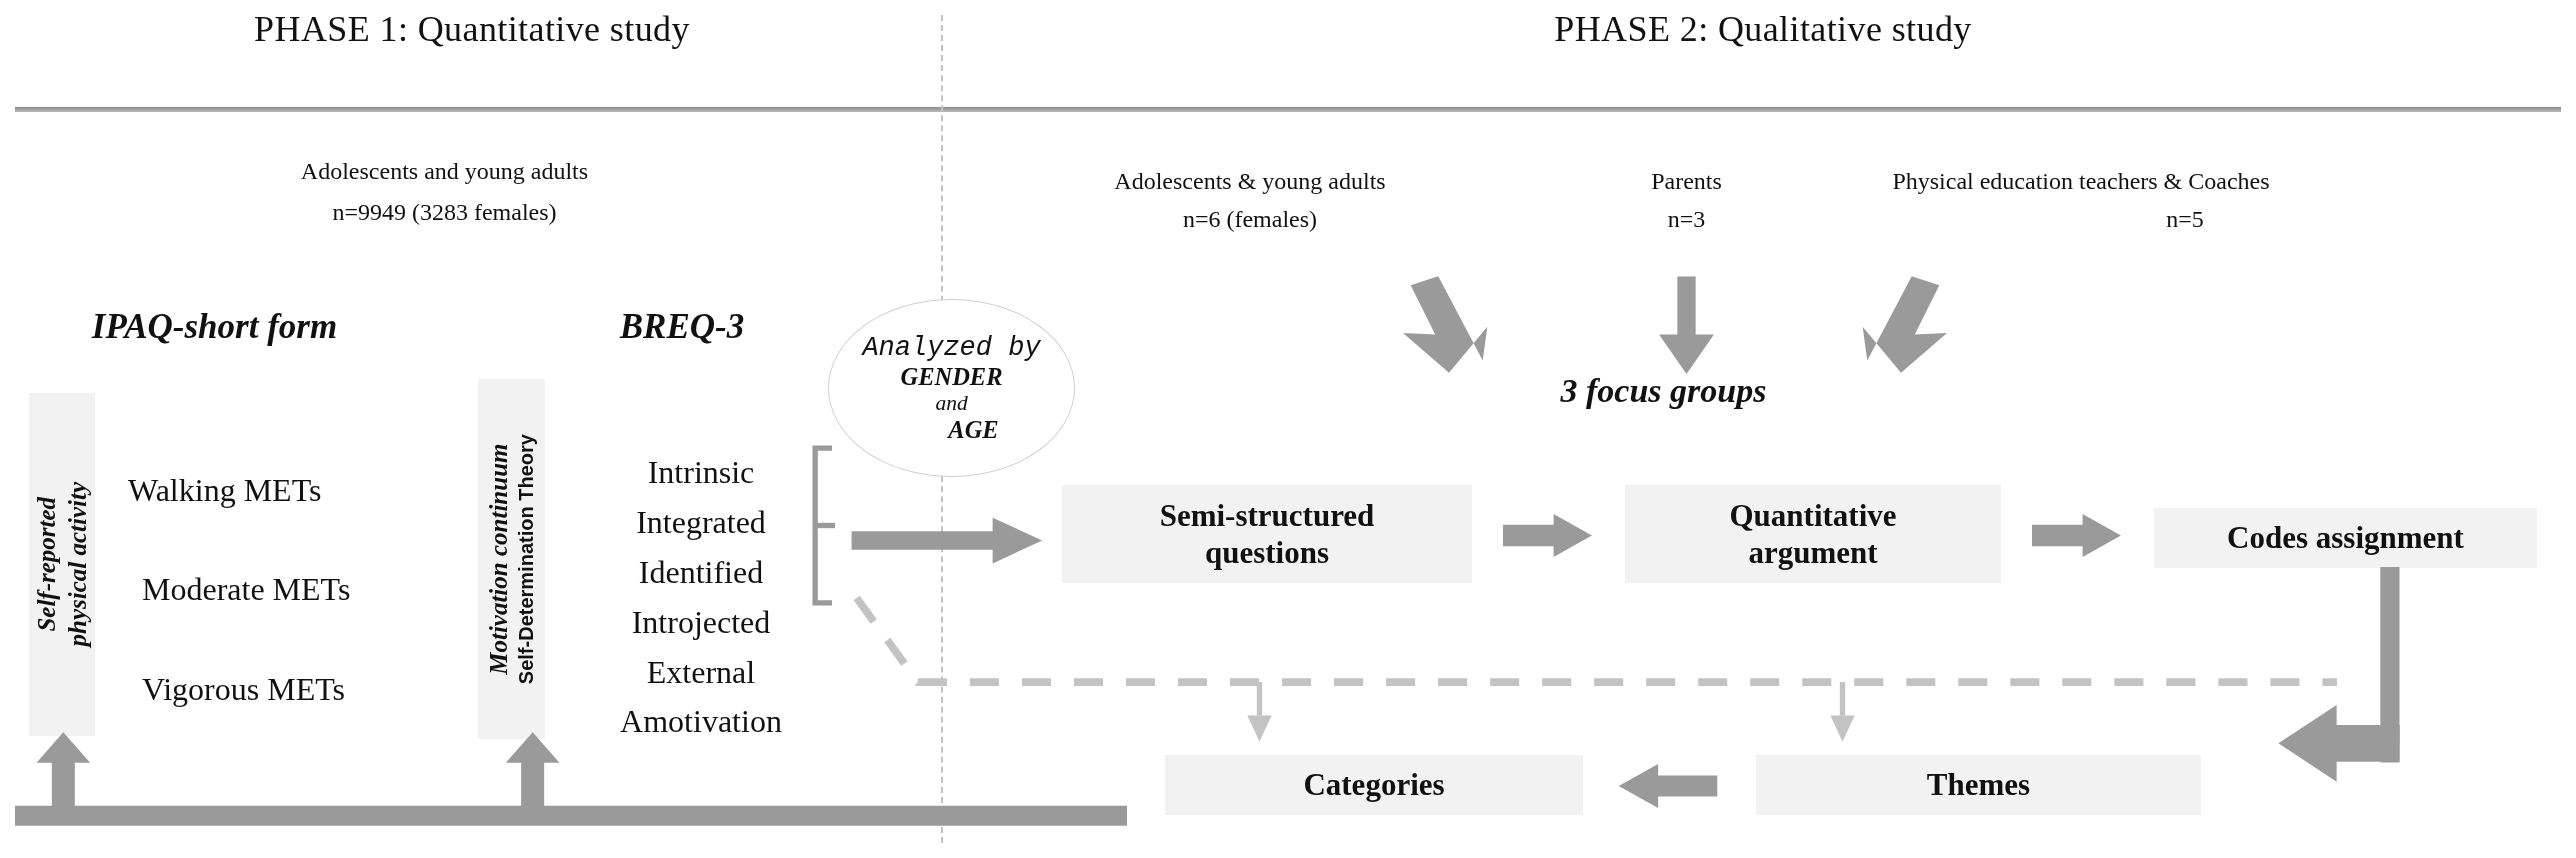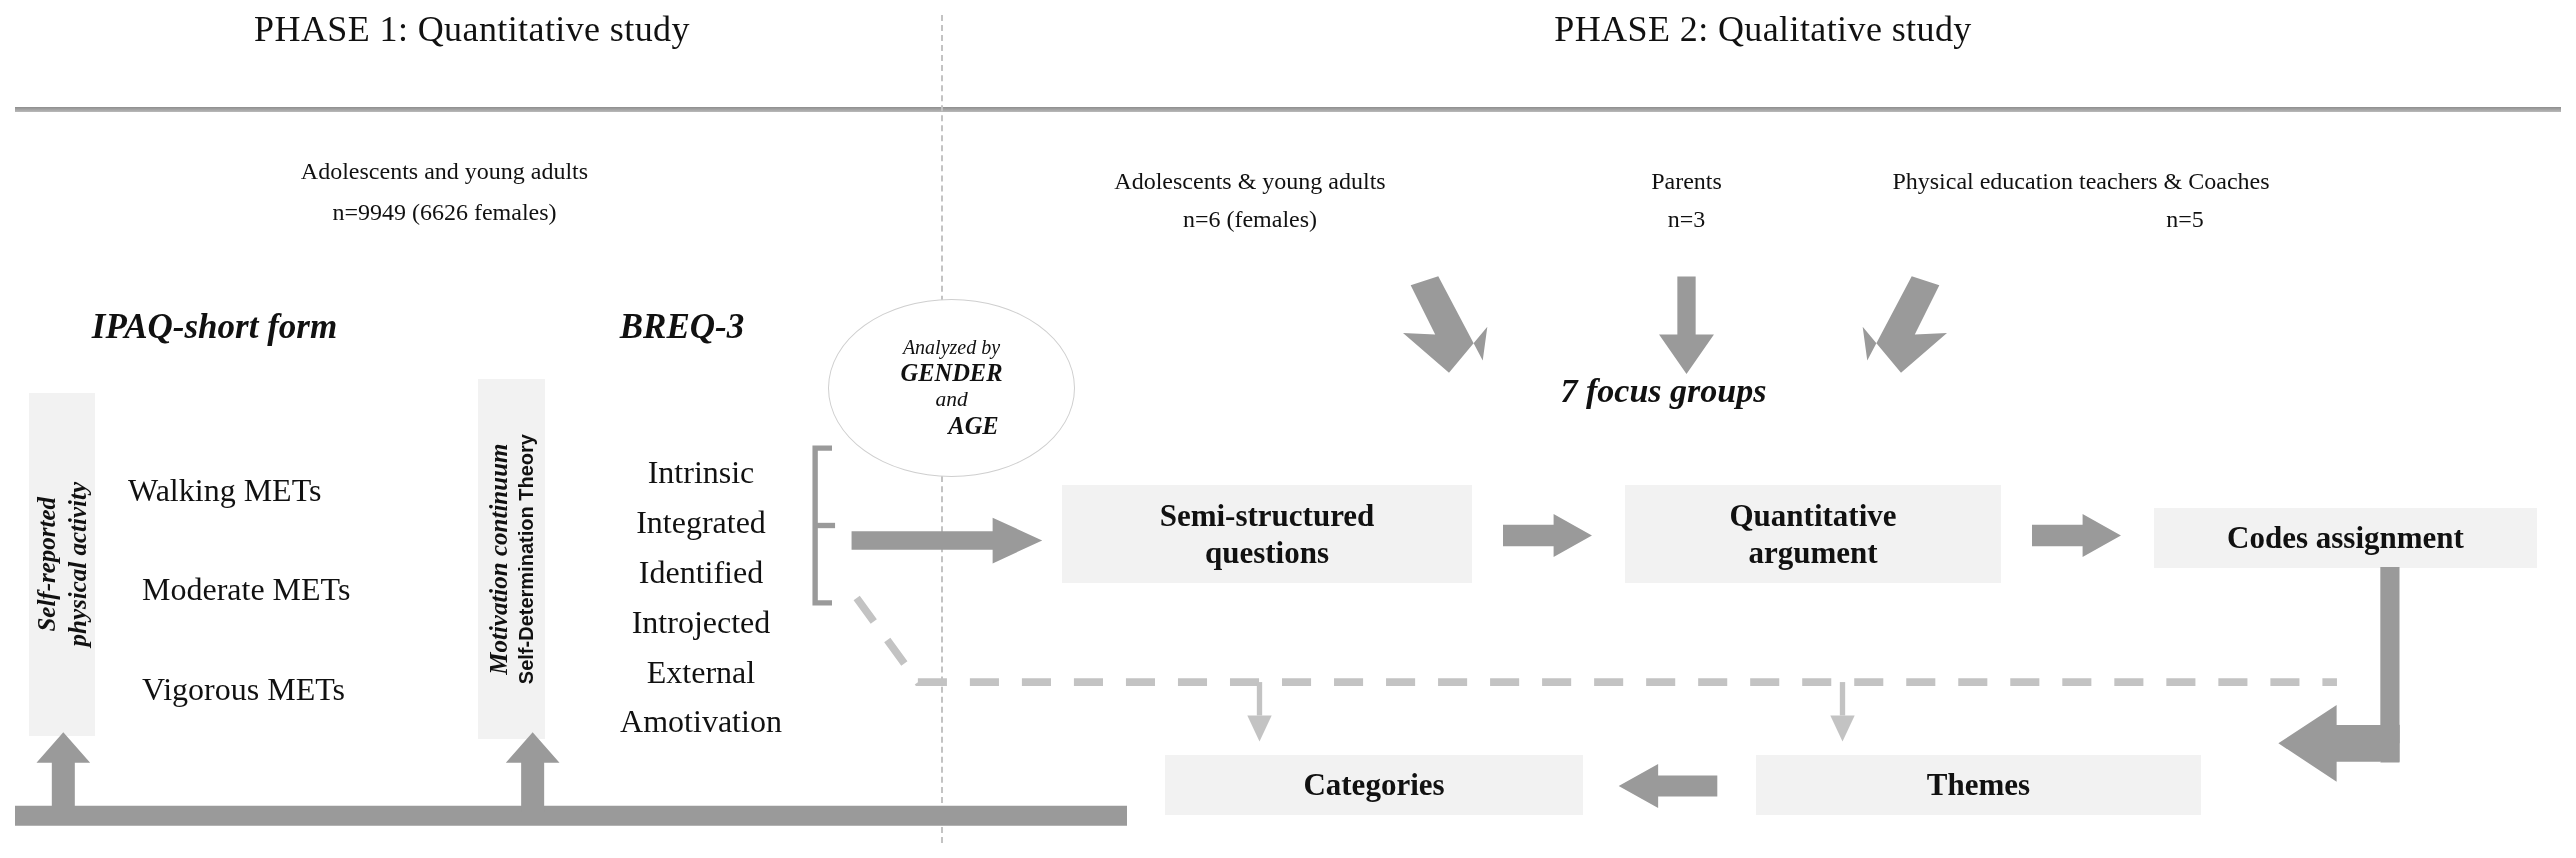--- a/index.html
+++ b/index.html
@@ -27,41 +27,41 @@
   .vtxt{transform:rotate(-90deg);white-space:nowrap;display:flex;
         flex-direction:column;align-items:center;justify-content:center;}
   .vtop{font-style:italic;font-weight:bold;font-size:25px;line-height:1.25;}
   .vsub{font-family:"Liberation Sans","DejaVu Sans",sans-serif;
         font-weight:bold;font-size:20px;line-height:1.25;}
 
   
   .ellipse{border:1.5px solid #cfcfcf;border-radius:50%;background:#fff;
            display:flex;align-items:center;justify-content:center;
            flex-direction:column;}
-  .ell-l1{font-style:italic;font-size:20px;}
+  .ell-l1{font-style:italic;font-size:27px;font-family:Liberation Mono, monospace;}
   .ell-l2{font-style:italic;font-weight:bold;font-size:24.5px;}
   .ell-l3{font-style:italic;font-size:21.5px;}
   .ell-l4{font-style:italic;font-weight:bold;font-size:24.5px;margin-left:44px;}
 
   .focus{font-style:italic;font-weight:bold;font-size:34px;white-space:nowrap;}
 
   svg{position:absolute;overflow:visible;}
 </style>
 </head>
 <body>
 
 <div class="abs phase-title ctr" style="left:31px;top:7.7px;width:882px;">PHASE 1: Quantitative study</div>
 
 <div class="abs phase-title ctr" style="left:981px;top:7.7px;width:1564px;">PHASE 2: Qualitative study</div>
 
 <div class="hrule"></div>
 <div class="divider"></div>
 
 <div class="abs grp ctr" style="left:153px;top:157px;width:583px;">Adolescents and young adults</div>
-<div class="abs grp ctr" style="left:153px;top:198px;width:583px;">n=9949 (6626 females)</div>
+<div class="abs grp ctr" style="left:153px;top:198px;width:583px;">n=9949 (3283 females)</div>
 
 <div class="abs instr ctr" style="left:23px;top:307px;width:383px;">IPAQ-short form</div>
 <div class="abs instr ctr" style="left:521px;top:307px;width:322px;">BREQ-3</div>
 
 <div class="abs vbox" style="left:29px;top:393px;width:66px;height:343px;">
   <div class="vtxt">
     <div class="vtop">Self-reported</div>
     <div class="vtop">physical activity</div>
   </div>
 </div>
@@ -126,21 +126,21 @@
 <svg style="left:1403px;top:276px;width:92px;height:100px;" width="92" height="100" viewBox="0 0 120 130">
   <path d="M10 12 L46 0 L104 110 L110 66 L60 126 L0 74 L42 76 Z" fill="#9a9a9a"></path>
 </svg>
 <svg style="left:1656px;top:276px;width:61px;height:100px;" width="61" height="100" viewBox="0 0 80 130">
   <path d="M28 0 H52 V76 H76 L40 128 L4 76 H28 Z" fill="#9a9a9a"></path>
 </svg>
 <svg style="left:1855px;top:276px;width:92px;height:100px;" width="92" height="100" viewBox="0 0 120 130">
   <path d="M110 12 L74 0 L16 110 L10 66 L60 126 L120 74 L78 76 Z" fill="#9a9a9a"></path>
 </svg>
 
-<div class="abs focus ctr" style="left:1418px;top:372px;width:491px;">7 focus groups</div>
+<div class="abs focus ctr" style="left:1418px;top:372px;width:491px;">3 focus groups</div>
 
 <div class="abs gbox" style="left:1062px;top:485px;width:410px;height:98px;">
   <div class="boxlabel ctr">
     <div>Semi-structured</div>
     <div>questions</div>
   </div>
 </div>
 
 <svg style="left:1503px;top:514px;width:92px;height:43px;" width="92" height="43" viewBox="0 0 120 56">
   <path d="M0 14 H66 V0 L116 28 L66 56 V42 H0 Z" fill="#9a9a9a"></path>

